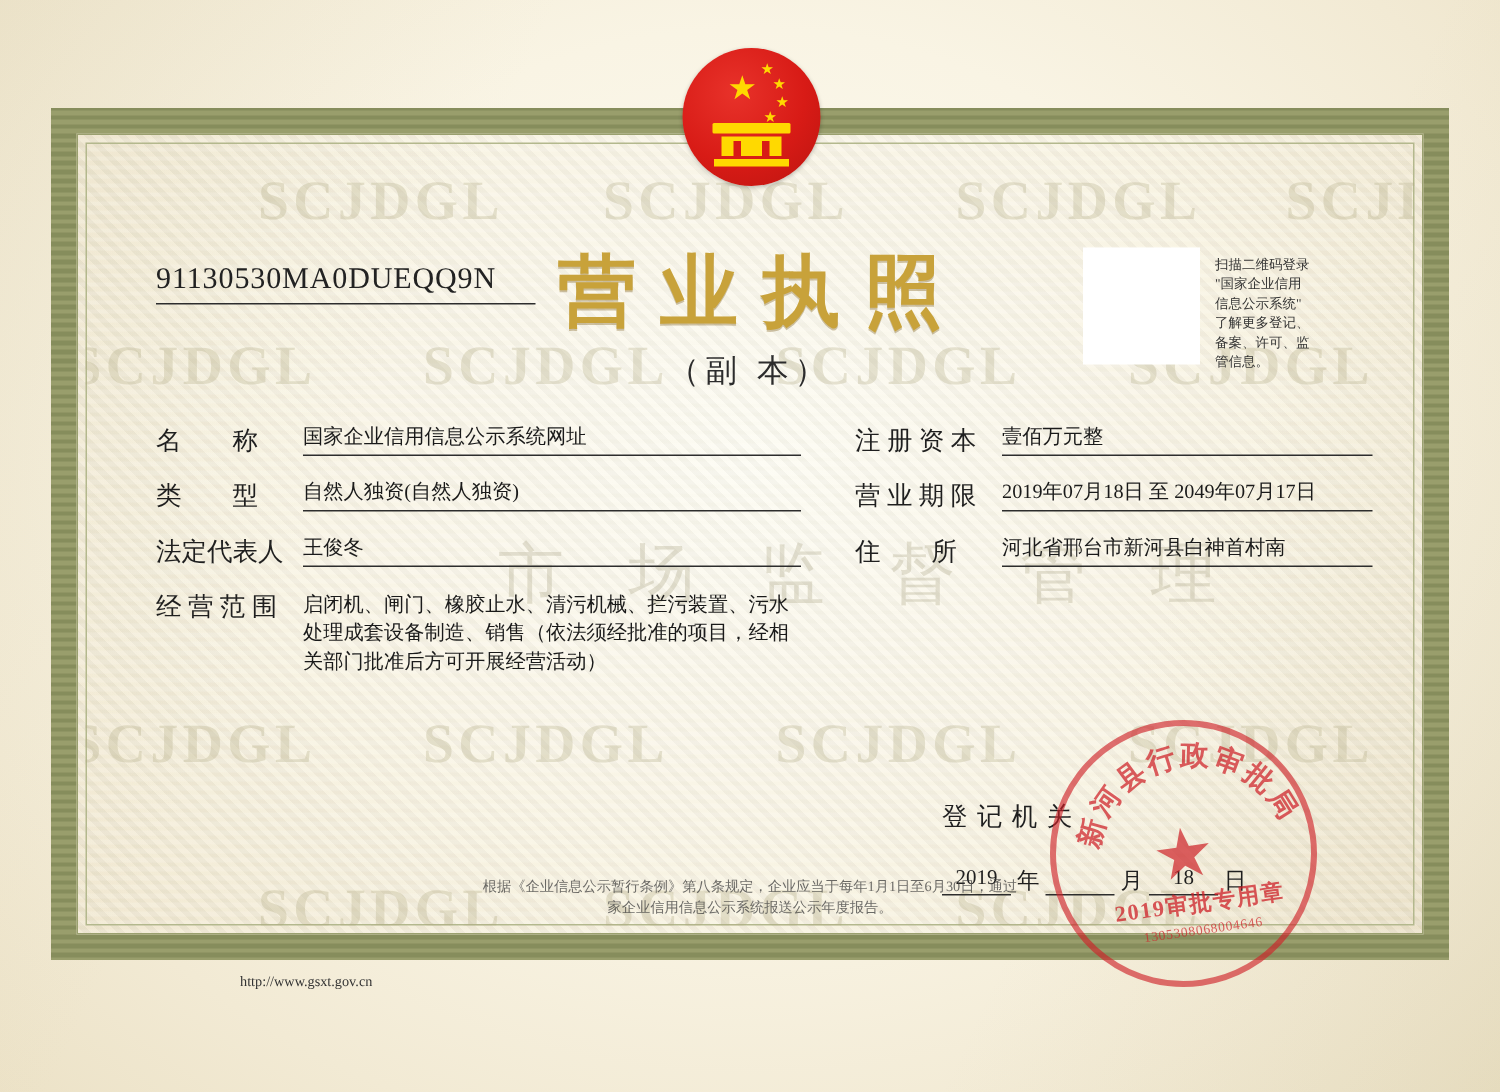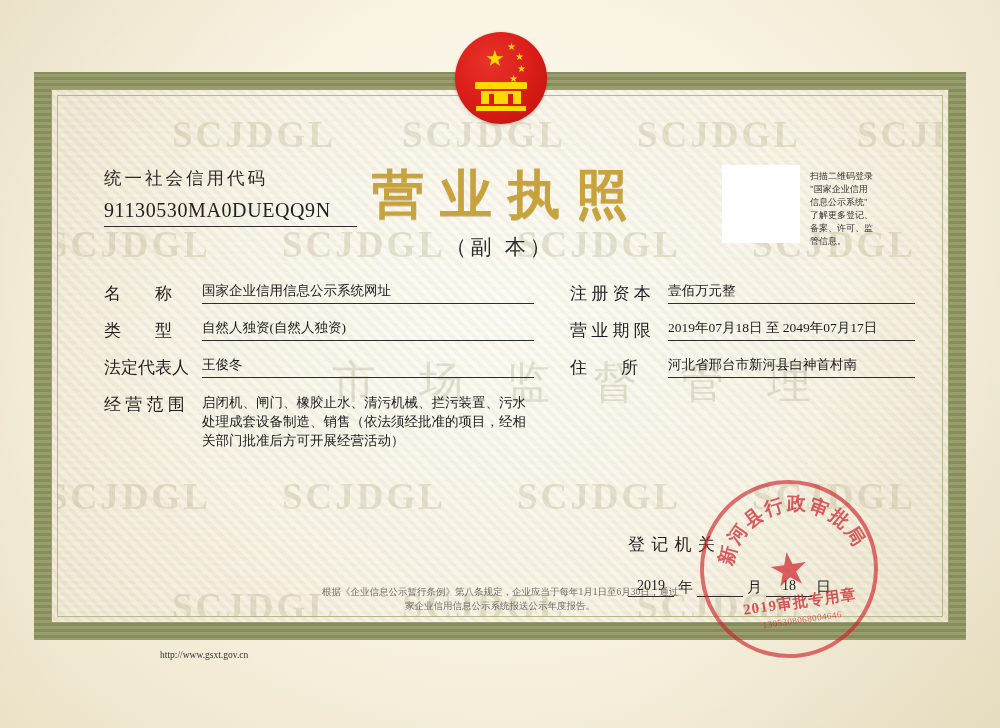--- a/index.html
+++ b/index.html
@@ -462,21 +462,20 @@
     <div class="emblem-star" style="left:62px; top:32px; font-size:10px;">★</div>
     <div class="emblem-star" style="left:54px; top:42px; font-size:10px;">★</div>
     <div class="emblem-gate">
       <div class="gate-roof"></div>
       <div class="gate-body"></div>
       <div class="gate-base"></div>
     </div>
   </div>
 
   <div class="code-block">
-    <div class="code-label">统一社会信用代码</div>
     <div class="code-value">91130530MA0DUEQQ9N</div>
     <div class="code-underline"></div>
   </div>
 
   <div class="doc-title">营业执照</div>
   <div class="doc-subtitle">（副 本）</div>
 
   <div class="qr">
     <div class="qr-grid" id="qrgrid"><i></i><i></i><i></i><i></i><i></i><i></i><i></i><i></i><i></i><i></i><i></i><i></i><i></i><i style="background: rgb(255, 255, 255);"></i><i></i><i></i><i></i><i></i><i></i><i></i><i></i><i></i><i style="background: rgb(255, 255, 255);"></i><i style="background: rgb(255, 255, 255);"></i><i style="background: rgb(255, 255, 255);"></i><i style="background: rgb(255, 255, 255);"></i><i style="background: rgb(255, 255, 255);"></i><i></i><i style="background: rgb(255, 255, 255);"></i><i style="background: rgb(255, 255, 255);"></i><i></i><i></i><i></i><i></i><i style="background: rgb(255, 255, 255);"></i><i></i><i style="background: rgb(255, 255, 255);"></i><i style="background: rgb(255, 255, 255);"></i><i style="background: rgb(255, 255, 255);"></i><i style="background: rgb(255, 255, 255);"></i><i style="background: rgb(255, 255, 255);"></i><i></i><i></i><i style="background: rgb(255, 255, 255);"></i><i></i><i></i><i></i><i style="background: rgb(255, 255, 255);"></i><i></i><i style="background: rgb(255, 255, 255);"></i><i style="background: rgb(255, 255, 255);"></i><i></i><i></i><i></i><i style="background: rgb(255, 255, 255);"></i><i></i><i></i><i style="background: rgb(255, 255, 255);"></i><i></i><i></i><i></i><i style="background: rgb(255, 255, 255);"></i><i></i><i></i><i style="background: rgb(255, 255, 255);"></i><i></i><i></i><i></i><i style="background: rgb(255, 255, 255);"></i><i></i><i style="background: rgb(255, 255, 255);"></i><i></i><i></i><i style="background: rgb(255, 255, 255);"></i><i></i><i></i><i style="background: rgb(255, 255, 255);"></i><i></i><i style="background: rgb(255, 255, 255);"></i><i></i><i></i><i></i><i style="background: rgb(255, 255, 255);"></i><i></i><i></i><i style="background: rgb(255, 255, 255);"></i><i></i><i></i><i></i><i style="background: rgb(255, 255, 255);"></i><i></i><i></i><i></i><i style="background: rgb(255, 255, 255);"></i><i></i><i style="background: rgb(255, 255, 255);"></i><i></i><i></i><i></i><i style="background: rgb(255, 255, 255);"></i><i></i><i></i><i></i><i style="background: rgb(255, 255, 255);"></i><i></i><i></i><i style="background: rgb(255, 255, 255);"></i><i style="background: rgb(255, 255, 255);"></i><i style="background: rgb(255, 255, 255);"></i><i style="background: rgb(255, 255, 255);"></i><i style="background: rgb(255, 255, 255);"></i><i></i><i style="background: rgb(255, 255, 255);"></i><i style="background: rgb(255, 255, 255);"></i><i></i><i></i><i style="background: rgb(255, 255, 255);"></i><i></i><i style="background: rgb(255, 255, 255);"></i><i></i><i style="background: rgb(255, 255, 255);"></i><i style="background: rgb(255, 255, 255);"></i><i style="background: rgb(255, 255, 255);"></i><i style="background: rgb(255, 255, 255);"></i><i style="background: rgb(255, 255, 255);"></i><i></i><i></i><i></i><i></i><i></i><i></i><i></i><i></i><i style="background: rgb(255, 255, 255);"></i><i></i><i style="background: rgb(255, 255, 255);"></i><i style="background: rgb(255, 255, 255);"></i><i style="background: rgb(255, 255, 255);"></i><i style="background: rgb(255, 255, 255);"></i><i></i><i></i><i></i><i></i><i></i><i></i><i></i><i></i><i></i><i></i><i style="background: rgb(255, 255, 255);"></i><i></i><i></i><i style="background: rgb(255, 255, 255);"></i><i style="background: rgb(255, 255, 255);"></i><i></i><i style="background: rgb(255, 255, 255);"></i><i style="background: rgb(255, 255, 255);"></i><i></i><i style="background: rgb(255, 255, 255);"></i><i style="background: rgb(255, 255, 255);"></i><i></i><i style="background: rgb(255, 255, 255);"></i><i></i><i></i><i style="background: rgb(255, 255, 255);"></i><i></i><i></i><i></i><i></i><i style="background: rgb(255, 255, 255);"></i><i style="background: rgb(255, 255, 255);"></i><i style="background: rgb(255, 255, 255);"></i><i></i><i style="background: rgb(255, 255, 255);"></i><i style="background: rgb(255, 255, 255);"></i><i></i><i></i><i></i><i></i><i></i><i style="background: rgb(255, 255, 255);"></i><i></i><i></i><i></i><i></i><i style="background: rgb(255, 255, 255);"></i><i style="background: rgb(255, 255, 255);"></i><i style="background: rgb(255, 255, 255);"></i><i></i><i style="background: rgb(255, 255, 255);"></i><i></i><i></i><i></i><i></i><i style="background: rgb(255, 255, 255);"></i><i style="background: rgb(255, 255, 255);"></i><i></i><i style="background: rgb(255, 255, 255);"></i><i style="background: rgb(255, 255, 255);"></i><i></i><i></i><i style="background: rgb(255, 255, 255);"></i><i style="background: rgb(255, 255, 255);"></i><i style="background: rgb(255, 255, 255);"></i><i style="background: rgb(255, 255, 255);"></i><i></i><i style="background: rgb(255, 255, 255);"></i><i></i><i></i><i></i><i></i><i style="background: rgb(255, 255, 255);"></i><i></i><i></i><i></i><i style="background: rgb(255, 255, 255);"></i><i></i><i style="background: rgb(255, 255, 255);"></i><i></i><i style="background: rgb(255, 255, 255);"></i><i style="background: rgb(255, 255, 255);"></i><i style="background: rgb(255, 255, 255);"></i><i style="background: rgb(255, 255, 255);"></i><i style="background: rgb(255, 255, 255);"></i><i></i><i style="background: rgb(255, 255, 255);"></i><i></i><i></i><i></i><i></i><i style="background: rgb(255, 255, 255);"></i><i style="background: rgb(255, 255, 255);"></i><i></i><i></i><i></i><i style="background: rgb(255, 255, 255);"></i><i style="background: rgb(255, 255, 255);"></i><i style="background: rgb(255, 255, 255);"></i><i style="background: rgb(255, 255, 255);"></i><i style="background: rgb(255, 255, 255);"></i><i style="background: rgb(255, 255, 255);"></i><i></i><i></i><i style="background: rgb(255, 255, 255);"></i><i></i><i></i><i></i><i style="background: rgb(255, 255, 255);"></i><i style="background: rgb(255, 255, 255);"></i><i style="background: rgb(255, 255, 255);"></i><i style="background: rgb(255, 255, 255);"></i><i style="background: rgb(255, 255, 255);"></i><i style="background: rgb(255, 255, 255);"></i><i></i><i style="background: rgb(255, 255, 255);"></i><i style="background: rgb(255, 255, 255);"></i><i style="background: rgb(255, 255, 255);"></i><i style="background: rgb(255, 255, 255);"></i><i style="background: rgb(255, 255, 255);"></i><i></i><i></i><i></i><i></i><i></i><i></i><i style="background: rgb(255, 255, 255);"></i><i></i><i style="background: rgb(255, 255, 255);"></i><i style="background: rgb(255, 255, 255);"></i><i style="background: rgb(255, 255, 255);"></i><i style="background: rgb(255, 255, 255);"></i><i style="background: rgb(255, 255, 255);"></i><i style="background: rgb(255, 255, 255);"></i><i style="background: rgb(255, 255, 255);"></i><i style="background: rgb(255, 255, 255);"></i><i></i><i style="background: rgb(255, 255, 255);"></i><i></i><i></i><i style="background: rgb(255, 255, 255);"></i><i style="background: rgb(255, 255, 255);"></i><i></i><i></i><i></i><i style="background: rgb(255, 255, 255);"></i><i></i><i style="background: rgb(255, 255, 255);"></i><i style="background: rgb(255, 255, 255);"></i><i style="background: rgb(255, 255, 255);"></i><i style="background: rgb(255, 255, 255);"></i><i></i><i style="background: rgb(255, 255, 255);"></i><i style="background: rgb(255, 255, 255);"></i><i style="background: rgb(255, 255, 255);"></i><i></i><i></i><i></i><i></i><i></i><i></i><i></i><i></i><i></i><i style="background: rgb(255, 255, 255);"></i><i style="background: rgb(255, 255, 255);"></i><i style="background: rgb(255, 255, 255);"></i><i></i><i></i><i style="background: rgb(255, 255, 255);"></i><i style="background: rgb(255, 255, 255);"></i><i style="background: rgb(255, 255, 255);"></i><i style="background: rgb(255, 255, 255);"></i><i style="background: rgb(255, 255, 255);"></i><i style="background: rgb(255, 255, 255);"></i><i></i><i></i><i style="background: rgb(255, 255, 255);"></i><i style="background: rgb(255, 255, 255);"></i><i style="background: rgb(255, 255, 255);"></i><i style="background: rgb(255, 255, 255);"></i><i style="background: rgb(255, 255, 255);"></i><i></i><i></i><i style="background: rgb(255, 255, 255);"></i><i></i><i></i><i style="background: rgb(255, 255, 255);"></i><i style="background: rgb(255, 255, 255);"></i><i style="background: rgb(255, 255, 255);"></i><i style="background: rgb(255, 255, 255);"></i><i style="background: rgb(255, 255, 255);"></i><i></i><i style="background: rgb(255, 255, 255);"></i><i style="background: rgb(255, 255, 255);"></i><i></i><i style="background: rgb(255, 255, 255);"></i><i></i><i style="background: rgb(255, 255, 255);"></i><i></i><i></i><i></i><i style="background: rgb(255, 255, 255);"></i><i></i><i style="background: rgb(255, 255, 255);"></i><i style="background: rgb(255, 255, 255);"></i><i style="background: rgb(255, 255, 255);"></i><i></i><i></i><i style="background: rgb(255, 255, 255);"></i><i style="background: rgb(255, 255, 255);"></i><i style="background: rgb(255, 255, 255);"></i><i style="background: rgb(255, 255, 255);"></i><i style="background: rgb(255, 255, 255);"></i><i style="background: rgb(255, 255, 255);"></i><i style="background: rgb(255, 255, 255);"></i><i style="background: rgb(255, 255, 255);"></i><i></i><i></i><i style="background: rgb(255, 255, 255);"></i><i></i><i></i><i></i><i style="background: rgb(255, 255, 255);"></i><i></i><i style="background: rgb(255, 255, 255);"></i><i style="background: rgb(255, 255, 255);"></i><i style="background: rgb(255, 255, 255);"></i><i style="background: rgb(255, 255, 255);"></i><i></i><i style="background: rgb(255, 255, 255);"></i><i></i><i></i><i></i><i style="background: rgb(255, 255, 255);"></i><i></i><i></i><i style="background: rgb(255, 255, 255);"></i><i style="background: rgb(255, 255, 255);"></i><i></i><i style="background: rgb(255, 255, 255);"></i><i></i><i></i><i></i><i style="background: rgb(255, 255, 255);"></i><i></i><i style="background: rgb(255, 255, 255);"></i><i style="background: rgb(255, 255, 255);"></i><i style="background: rgb(255, 255, 255);"></i><i style="background: rgb(255, 255, 255);"></i><i></i><i></i><i style="background: rgb(255, 255, 255);"></i><i></i><i style="background: rgb(255, 255, 255);"></i><i></i><i></i><i></i><i style="background: rgb(255, 255, 255);"></i><i></i><i></i><i style="background: rgb(255, 255, 255);"></i><i style="background: rgb(255, 255, 255);"></i><i style="background: rgb(255, 255, 255);"></i><i style="background: rgb(255, 255, 255);"></i><i style="background: rgb(255, 255, 255);"></i><i></i><i></i><i></i><i></i><i></i><i></i><i style="background: rgb(255, 255, 255);"></i><i style="background: rgb(255, 255, 255);"></i><i style="background: rgb(255, 255, 255);"></i><i></i><i></i><i style="background: rgb(255, 255, 255);"></i><i style="background: rgb(255, 255, 255);"></i><i style="background: rgb(255, 255, 255);"></i><i></i><i></i><i></i><i></i><i></i><i></i><i></i><i></i><i style="background: rgb(255, 255, 255);"></i><i></i><i style="background: rgb(255, 255, 255);"></i><i></i><i style="background: rgb(255, 255, 255);"></i><i></i><i style="background: rgb(255, 255, 255);"></i><i></i><i></i><i style="background: rgb(255, 255, 255);"></i><i style="background: rgb(255, 255, 255);"></i><i></i><i style="background: rgb(255, 255, 255);"></i><i style="background: rgb(255, 255, 255);"></i></div>
   </div>

